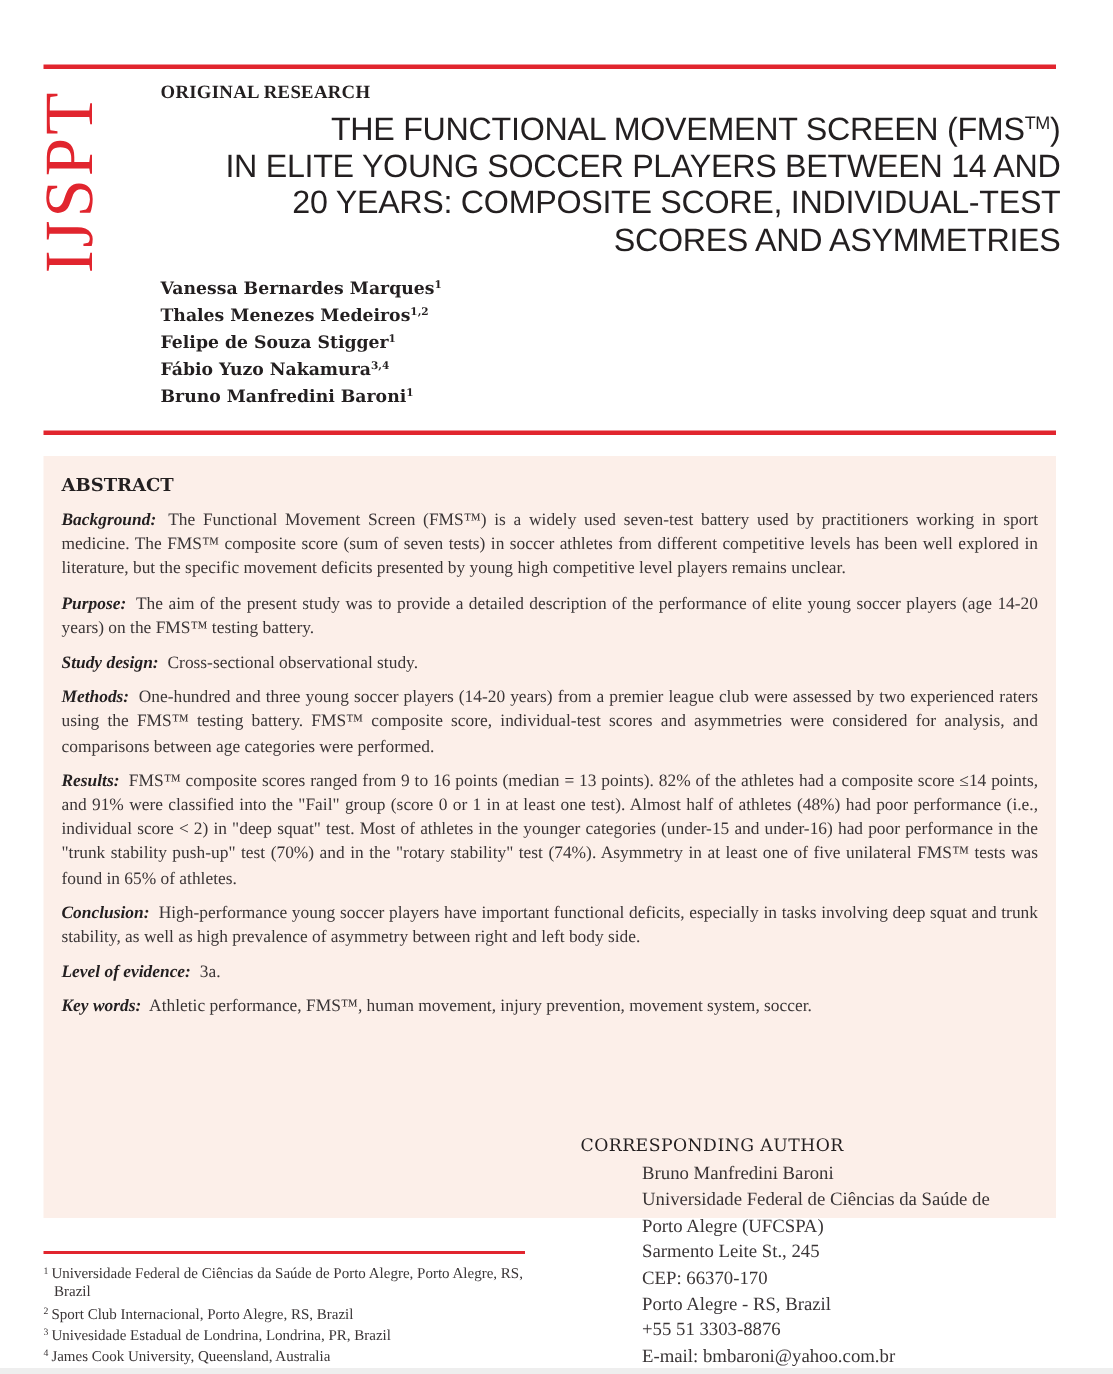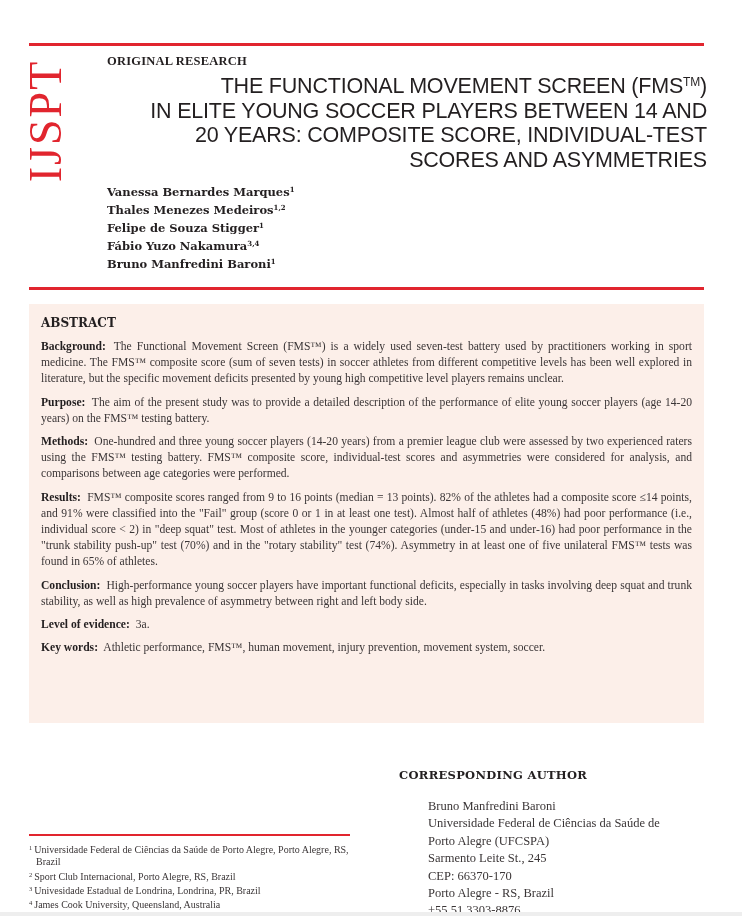--- a/index.html
+++ b/index.html
@@ -14,32 +14,32 @@
   .section-label { position: absolute; left: 107px; top: 54px; font-family: "Liberation Serif", serif; font-weight: bold; font-size: 12.5px; letter-spacing: 0.2px; color: #231f20; }
 
   .title { position: absolute; left: 107px; top: 70px; width: 600px; margin: 0; font-family: "Liberation Sans", sans-serif; font-weight: normal; font-size: 21.5px; line-height: 24.5px; color: #231f20; letter-spacing: -0.2px; text-align: right; }
   .title .tm { font-size: 12px; vertical-align: 7px; }
 
   .authors { position: absolute; left: 107px; top: 182px; font-family: "DejaVu Serif", serif; font-weight: bold; font-size: 11.5px; line-height: 16px; color: #231f20; }
   .authors sup { font-size: 7px; vertical-align: 4px; }
 
   .mid-rule { position: absolute; left: 29px; top: 287px; width: 675px; height: 3px; background: #e1252e; }
 
-  .abstract { position: absolute; left: 29px; top: 304px; width: 675px; height: 419px; background: #fcefe9; box-sizing: border-box; padding: 12px 12px 0 12px; }
+  .abstract { position: absolute; left: 29px; top: 304px; width: 675px; height: 508px; background: #fcefe9; box-sizing: border-box; padding: 12px 12px 0 12px; }
   .abstract h2 { margin: 0 0 9px 0; font-family: "DejaVu Serif", serif; font-size: 12px; font-weight: bold; color: #231f20; }
   .abstract p { margin: 0 0 7px 0; font-family: "Liberation Serif", serif; font-size: 11.6px; line-height: 16.2px; color: #3a3536; text-align: justify; }
-  .abstract p .lbl { font-weight: bold; color: #231f20; margin-right: 3px; }
+  .abstract p .lbl { font-style: italic; font-weight: bold; color: #231f20; margin-right: 3px; }
 
   .footnote-rule { position: absolute; left: 29px; top: 834px; width: 321px; height: 2px; background: #e1252e; }
   .footnotes { position: absolute; left: 29px; top: 842px; width: 330px; font-family: "Liberation Serif", serif; font-size: 10px; line-height: 12.3px; color: #3a3536; }
   .footnotes .fn { padding-left: 7px; text-indent: -7px; }
   .footnotes sup { font-size: 6.5px; vertical-align: 3px; margin-right: 2px; }
 
   .corr { position: absolute; left: 383px; top: 752px; font-family: "Liberation Serif", serif; color: #3a3536; }
-  .corr h3 { margin: 16px; font-family: "DejaVu Serif", serif; font-size: 11.5px; font-weight: bold; color: #231f20; letter-spacing: 0.3px; }
+  .corr h3 { margin: 4px; font-family: "DejaVu Serif", serif; font-size: 11.5px; font-weight: normal; color: #231f20; letter-spacing: 0.3px; }
   .corr .lines { margin-left: 45px; margin-top: 2px; font-size: 12.5px; line-height: 17.4px; }
 
   .bottom-edge { position: absolute; left: 0; top: 912px; width: 742px; height: 4px; background: #eeeeee; }
 </style>
 </head>
 <body>
 
 <div class="top-rule"></div>
 
 <div class="logo">
@@ -62,20 +62,21 @@
   <div><span>Fábio Yuzo Nakamura</span><sup>3,4</sup></div>
   <div><span>Bruno Manfredini Baroni</span><sup>1</sup></div>
 </div>
 
 <div class="mid-rule"></div>
 
 <div class="abstract">
   <h2>ABSTRACT</h2>
   <p><span class="lbl">Background:</span> <span>The Functional Movement Screen (FMS™) is a widely used seven-test battery used by practitioners working in sport medicine. The FMS™ composite score (sum of seven tests) in soccer athletes from different competitive levels has been well explored in literature, but the specific movement deficits presented by young high competitive level players remains unclear.</span></p>
   <p><span class="lbl">Purpose:</span> <span>The aim of the present study was to provide a detailed description of the performance of elite young soccer players (age 14-20 years) on the FMS™ testing battery.</span></p>
+  <p><span class="lbl">Study design:</span> <span>Cross-sectional observational study.</span></p>
   <p><span class="lbl">Methods:</span> <span>One-hundred and three young soccer players (14-20 years) from a premier league club were assessed by two experienced raters using the FMS™ testing battery. FMS™ composite score, individual-test scores and asymmetries were considered for analysis, and comparisons between age categories were performed.</span></p>
   <p><span class="lbl">Results:</span> <span>FMS™ composite scores ranged from 9 to 16 points (median = 13 points). 82% of the athletes had a composite score ≤14 points, and 91% were classified into the "Fail" group (score 0 or 1 in at least one test). Almost half of athletes (48%) had poor performance (i.e., individual score &lt; 2) in "deep squat" test. Most of athletes in the younger categories (under-15 and under-16) had poor performance in the "trunk stability push-up" test (70%) and in the "rotary stability" test (74%). Asymmetry in at least one of five unilateral FMS™ tests was found in 65% of athletes.</span></p>
   <p><span class="lbl">Conclusion:</span> <span>High-performance young soccer players have important functional deficits, especially in tasks involving deep squat and trunk stability, as well as high prevalence of asymmetry between right and left body side.</span></p>
   <p><span class="lbl">Level of evidence:</span> <span>3a.</span></p>
   <p><span class="lbl">Key words:</span> <span>Athletic performance, FMS™, human movement, injury prevention, movement system, soccer.</span></p>
 </div>
 
 <div class="footnote-rule"></div>
 <div class="footnotes">
   <div class="fn"><sup>1</sup><span>Universidade Federal de Ciências da Saúde de Porto Alegre, Porto Alegre, RS, Brazil</span></div>

